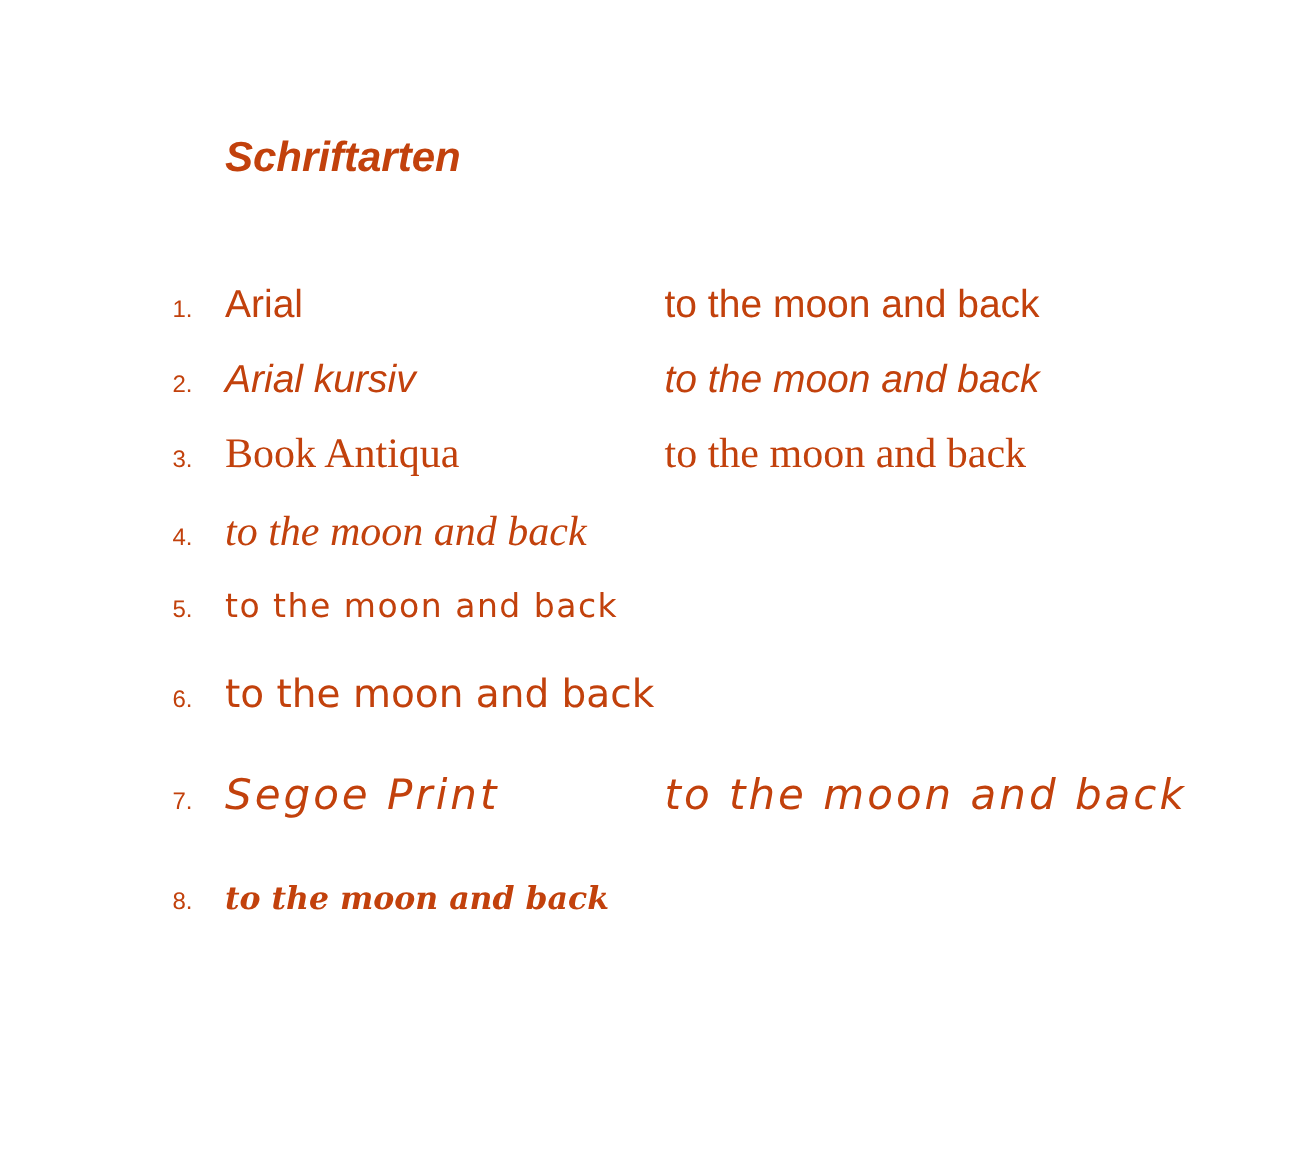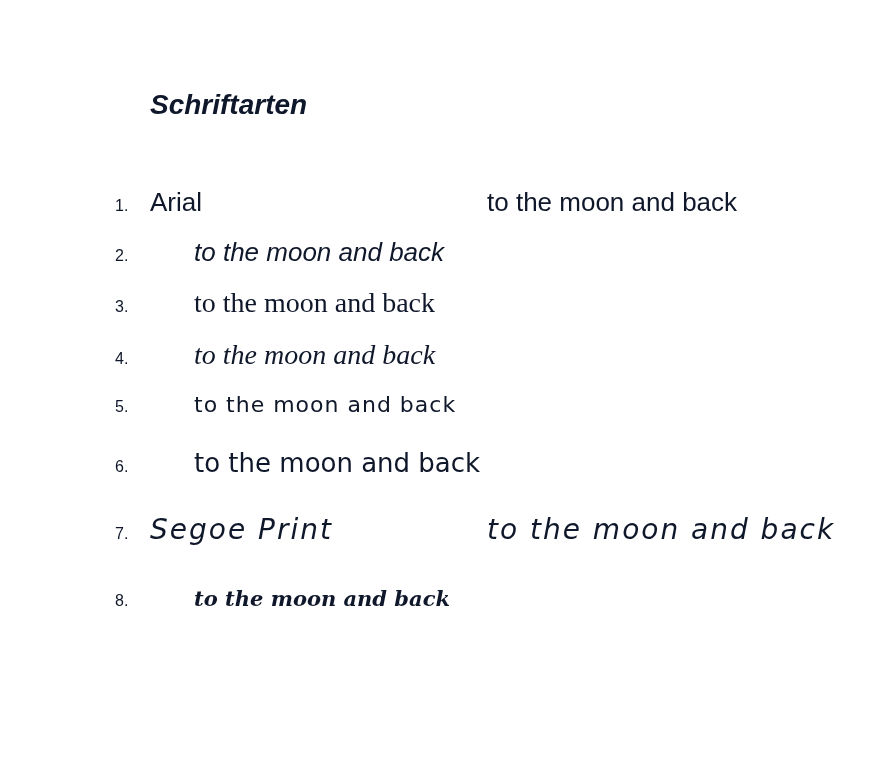--- a/index.html
+++ b/index.html
@@ -5,21 +5,21 @@
   html, body {
     margin: 0;
     padding: 0;
     background: #ffffff;
   }
   .page {
     position: relative;
     width: 870px;
     height: 773px;
     background: #ffffff;
-    color: #0f172a;
+    color: #c2410c;
     overflow: hidden;
   }
   .doc-title {
     position: absolute;
     left: 150px;
     top: 72px;
     font-family: "Liberation Sans", sans-serif;
     font-size: 28px;
     font-weight: bold;
     font-style: italic;
@@ -45,21 +45,20 @@
     font-weight: normal;
     letter-spacing: 0;
   }
   .name {
     display: inline-block;
     width: 293px;
     overflow: visible;
   }
   .sample {
     display: inline-block;
-    margin-left: 44px;
   }
   
   .r1 { top: 189px; font-family: "Liberation Sans", sans-serif; font-size: 26px; }
   .r2 { top: 239px; font-family: "Liberation Sans", sans-serif; font-size: 26px; font-style: italic; }
   .r3 { top: 289px; font-family: "Liberation Serif", serif; font-size: 28px; }
   .r4 { top: 341px; font-family: "Liberation Serif", serif; font-size: 28px; font-style: italic; }
   .r5 { top: 394px; font-family: cursive, "DejaVu Sans", sans-serif; font-size: 22px; letter-spacing: 1px; }
   .r6 { top: 450px; font-family: cursive, "DejaVu Sans", sans-serif; font-size: 26px; }
   .r7 { top: 516px; font-family: cursive, "DejaVu Sans", sans-serif; font-size: 28px; letter-spacing: 2px; font-style: italic; }
   .r8 { top: 588px; font-family: cursive, "DejaVu Serif", serif; font-size: 21px; font-style: italic; font-weight: bold; }
@@ -72,25 +71,27 @@
   <h1 class="doc-title">Schriftarten</h1>
 
   <div class="row r1">
     <span class="num">1.</span>
     <span class="name">Arial</span>
     <span class="sample">to the moon and back</span>
   </div>
 
   <div class="row r2">
     <span class="num">2.</span>
+    <span class="name">Arial kursiv</span>
     <span class="sample">to the moon and back</span>
   </div>
 
   <div class="row r3">
     <span class="num">3.</span>
+    <span class="name">Book Antiqua</span>
     <span class="sample">to the moon and back</span>
   </div>
 
   <div class="row r4">
     <span class="num">4.</span>
     <span class="sample">to the moon and back</span>
   </div>
 
   <div class="row r5">
     <span class="num">5.</span>

